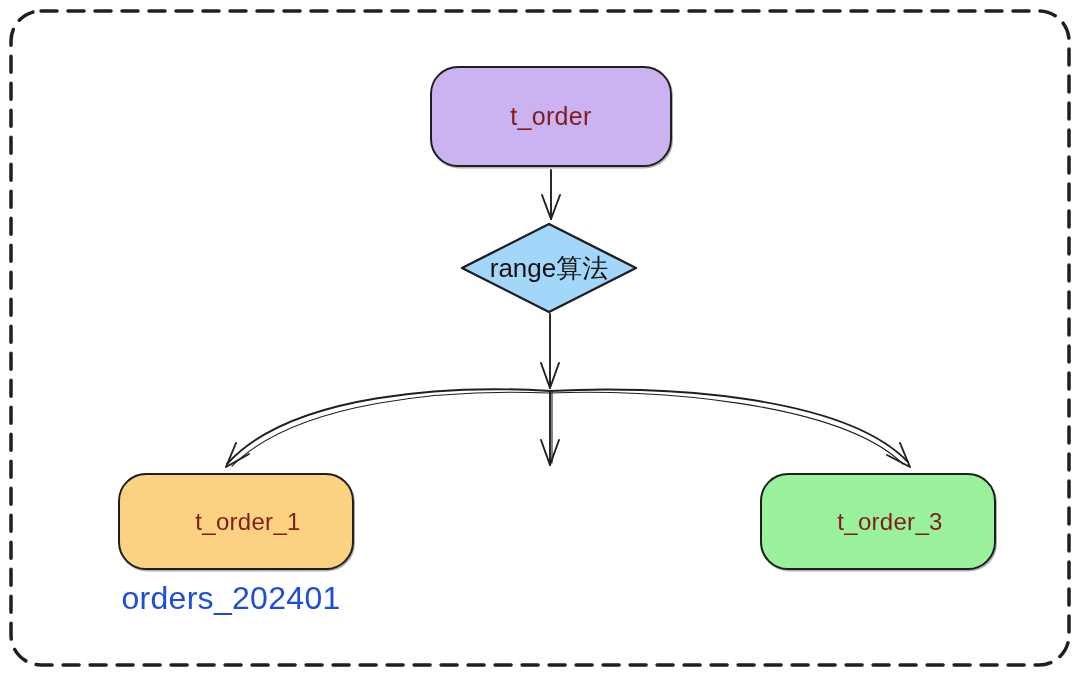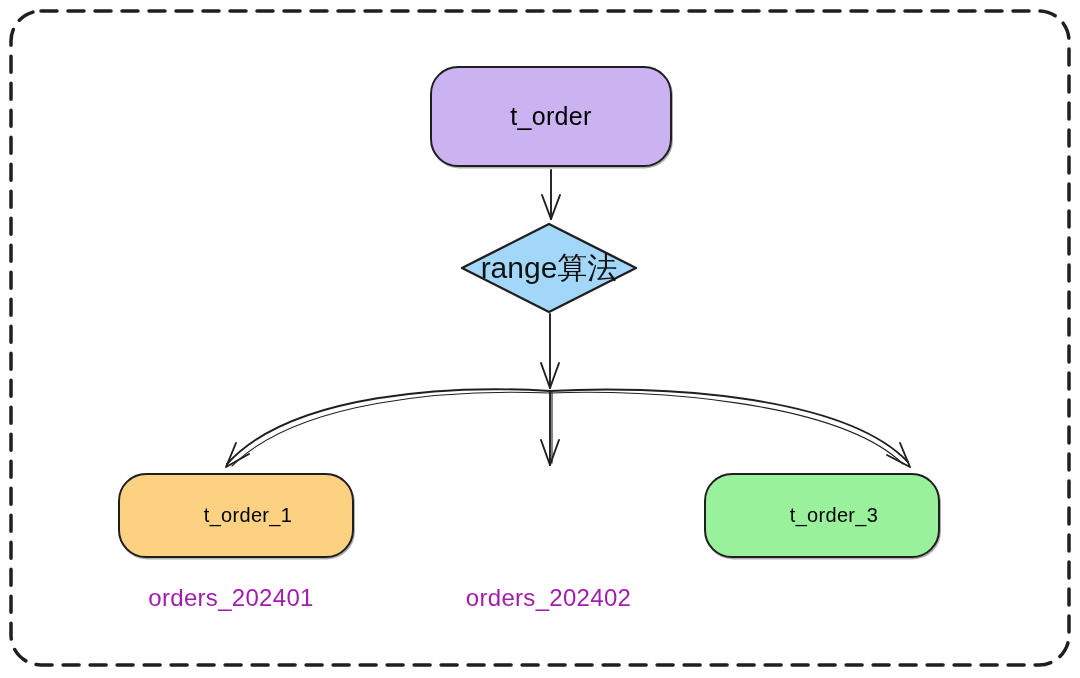--- a/index.html
+++ b/index.html
@@ -9,40 +9,40 @@
     background:#ffffff;
     font-family:"Liberation Sans","DejaVu Sans",sans-serif;
     overflow:hidden;
   }
   svg.layer{position:absolute;left:0;top:0;width:1080px;height:678px;}
   .node{
     position:absolute;
     border:2.2px solid #1f1f1f;
     border-radius:28px;
     display:flex;align-items:center;justify-content:center;
-    color:#000000;
+    color:#7f1d1d;
     font-size:25px;
     letter-spacing:0.3px;
     box-sizing:border-box;
     box-shadow:1px 1.5px 0 rgba(30,30,30,0.35);
   }
   .root-node{left:430px;top:66px;width:242px;height:101px;}
-  .shard-node{top:473px;width:236px;height:85px;font-size:20px;padding-left:24px;}
+  .shard-node{top:473px;width:236px;height:97px;font-size:24px;padding-left:24px;}
   .shard-1{left:118px;}
   .shard-2{left:431px;width:235px;}
-  .shard-3{left:704px;}
+  .shard-3{left:760px;}
   .decision-label{
     position:absolute;left:449px;top:252px;width:200px;height:32px;
     display:flex;align-items:center;justify-content:center;
-    font-size:30px;color:#111111;
+    font-size:26px;color:#111111;
   }
   .shard-sublabel{
     position:absolute;top:583px;height:30px;width:236px;
     display:flex;align-items:center;justify-content:center;
-    font-size:24px;color:#a21caf;letter-spacing:0.3px;text-align:center;
+    font-size:32px;color:#1d4ed8;letter-spacing:0.3px;text-align:center;
   }
   .sub-1{left:113px;}
   .sub-2{left:431px;width:235px;}
   .sub-3{left:748px;}
 </style>
 </head>
 <body>
 
 <div class="stage">
 
@@ -91,15 +91,14 @@
   <div class="decision-label">range算法</div>
 
   <div class="node shard-node shard-1" style="background: rgb(252, 209, 129);">
     <span>t_order_1</span>
   </div>
   <div class="node shard-node shard-3" style="background: rgb(153, 242, 155);">
     <span>t_order_3</span>
   </div>
 
   <div class="shard-sublabel sub-1">orders_202401</div>
-  <div class="shard-sublabel sub-2">orders_202402</div>
 
 </div>
 
 </body></html>

